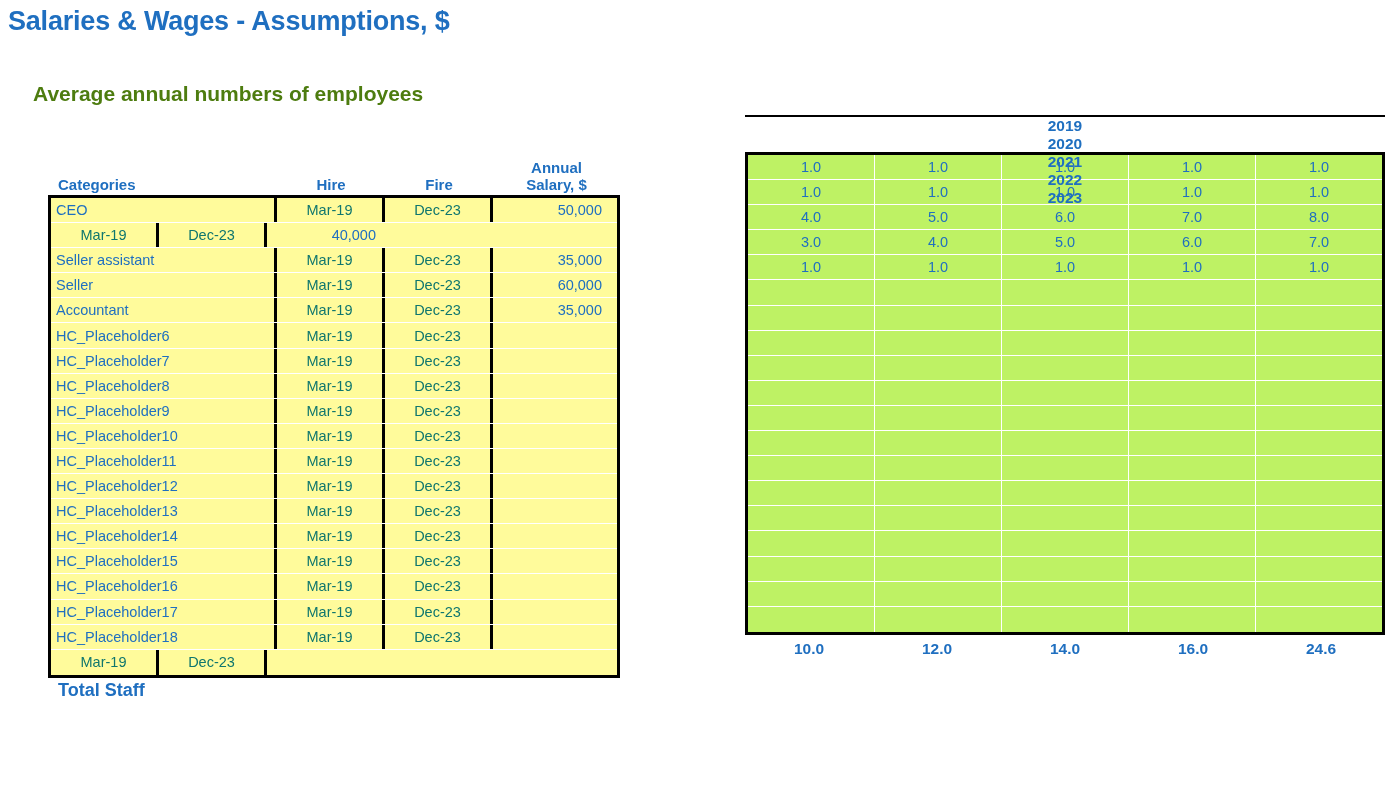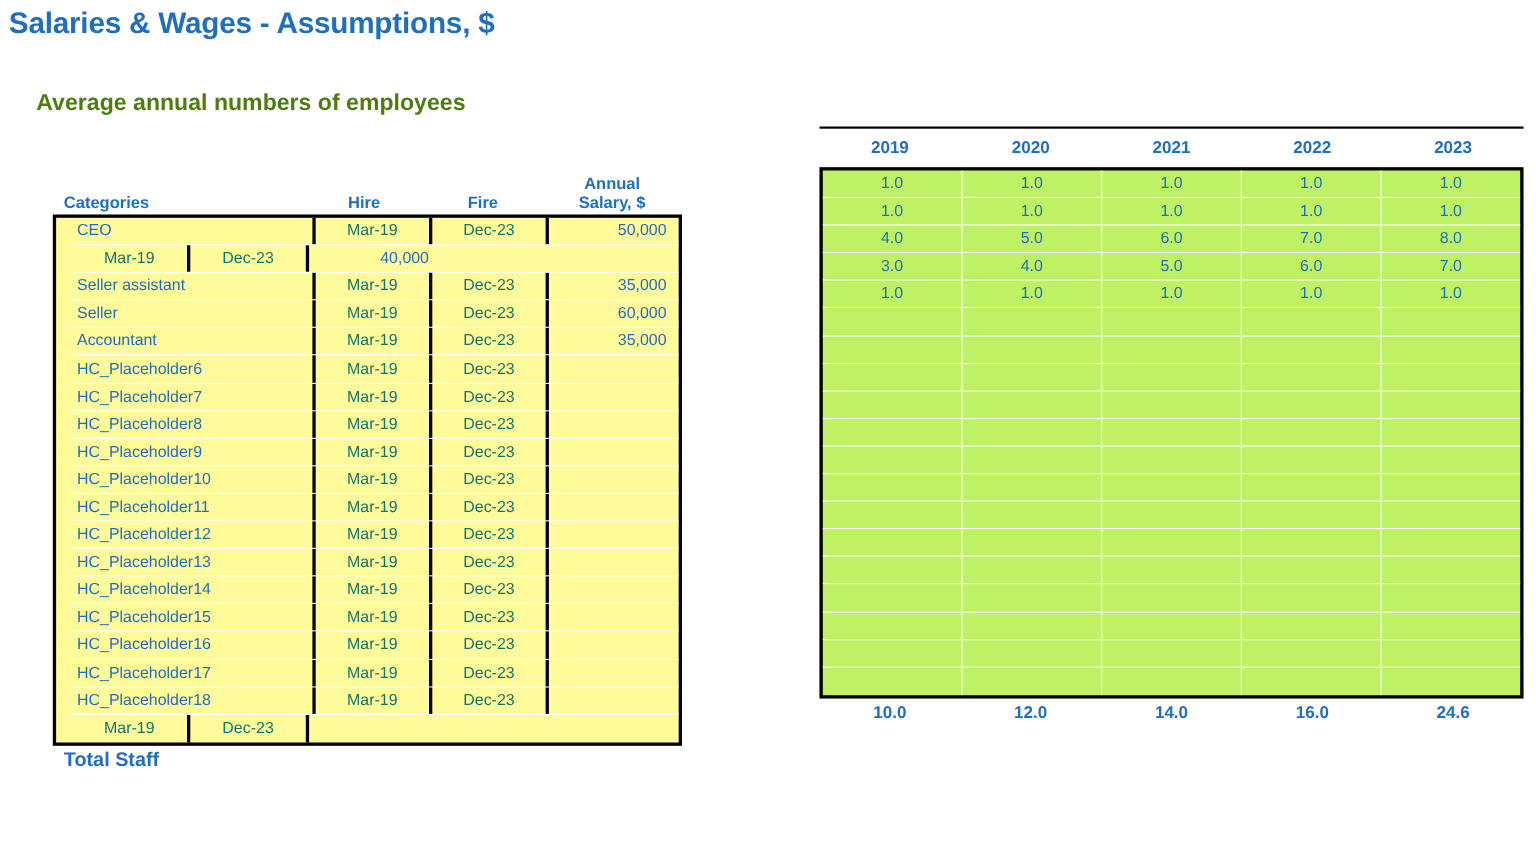--- a/index.html
+++ b/index.html
@@ -63,21 +63,20 @@
   .lt-body {
     border: 3px solid #000000;
     background: #FFFB9B;
     box-sizing: border-box;
   }
   .lt-row {
     display: flex;
     height: 25.1px;
     box-sizing: border-box;
     border-bottom: 1px solid #FFFFFF;
-    margin-left: 14px;
   }
   .lt-row:last-child { border-bottom: none; }
   .lt-c-cat {
     width: 226px;
     box-sizing: border-box;
     border-right: 3px solid #000000;
     padding-left: 5px;
     font-size: 14.5px;
     color: #1F6FC0;
     display: flex;
@@ -129,20 +128,21 @@
     text-align: center;
     line-height: 26px;
   }
   #rt-title-rule {
     border-bottom: 2.5px solid #000000;
     margin-top: 2px;
   }
   #rt-head {
     display: flex;
     height: 35px;
+    flex-direction: column;
   }
   #rt-head .rcell {
     flex: 1;
     text-align: center;
     font-size: 15.5px;
     font-weight: bold;
     color: #1F6FC0;
     display: flex;
     align-items: center;
     justify-content: center;

